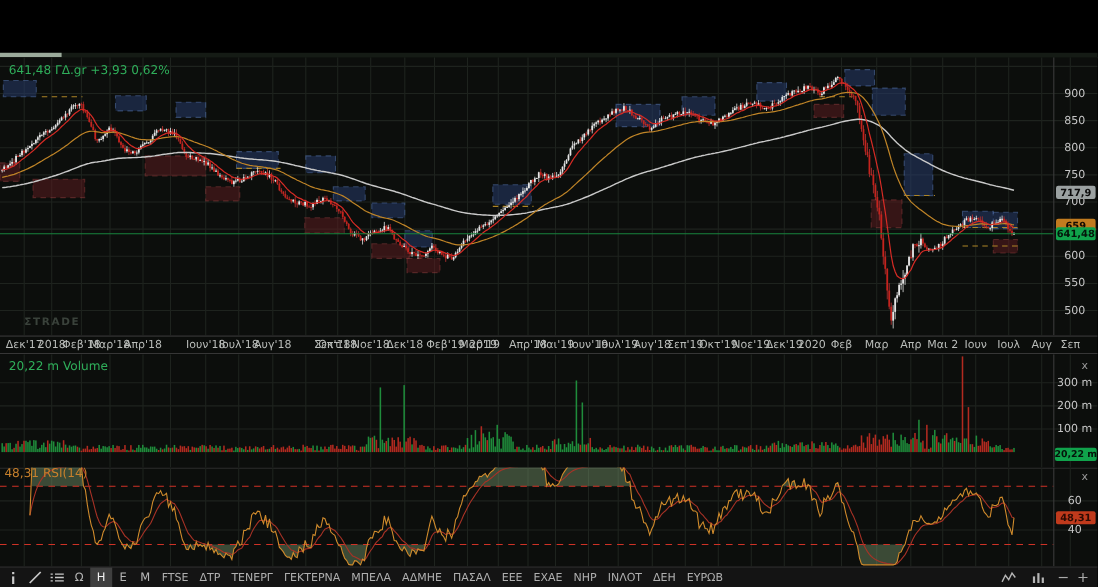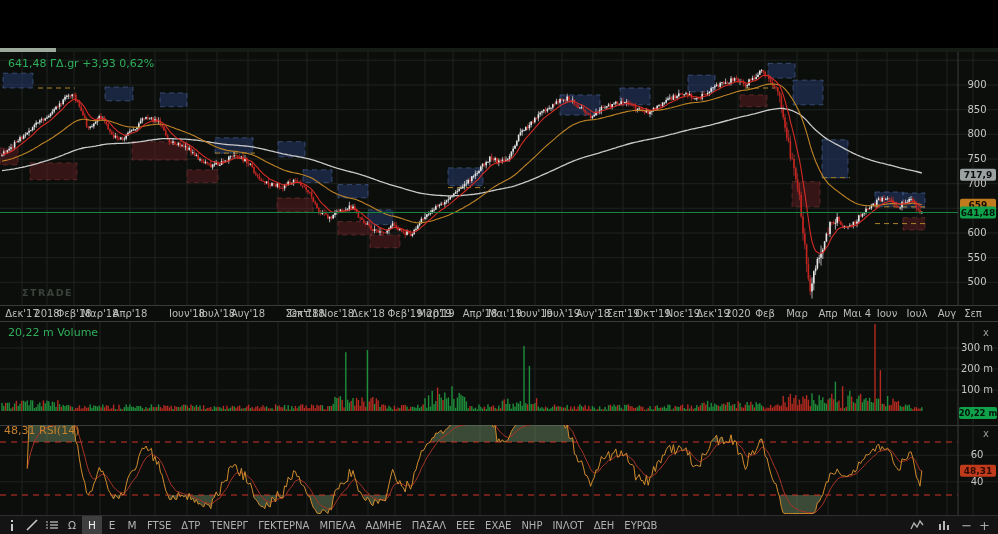--- a/index.html
+++ b/index.html
@@ -694,21 +694,21 @@
       <span style="left: 562px;">Ιουλ'19</span>
       <span style="left: 593px;">Αυγ'18</span>
       <span style="left: 623px;">Σεπ'19</span>
       <span style="left: 653px;">Οκτ'19</span>
       <span style="left: 683px;">Νοε'19</span>
       <span style="left: 713px;">Δεκ'19</span>
       <span style="left: 738px;">2020</span>
       <span style="left: 765px;">Φεβ</span>
       <span style="left: 797px;">Μαρ</span>
       <span style="left: 828px;">Απρ</span>
-      <span style="left: 857px;">Μαι 4</span>
+      <span style="left: 857px;">Μαι 2</span>
       <span style="left: 887px;">Ιουν</span>
       <span style="left: 917px;">Ιουλ</span>
       <span style="left: 947px;">Αυγ</span>
       <span style="left: 973px;">Σεπ</span>
     </div>
 
   <svg id="vol-svg" class="panel" width="998" height="103">
       <g>
         <line x1="0" x2="998" y1="26.0" y2="26.0" stroke="#1e231e"></line>
         <line x1="0" x2="998" y1="47.0" y2="47.0" stroke="#1e231e"></line>

